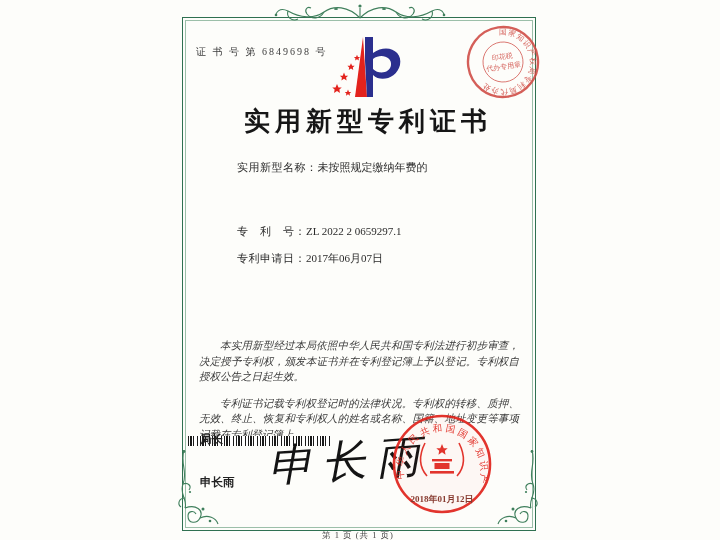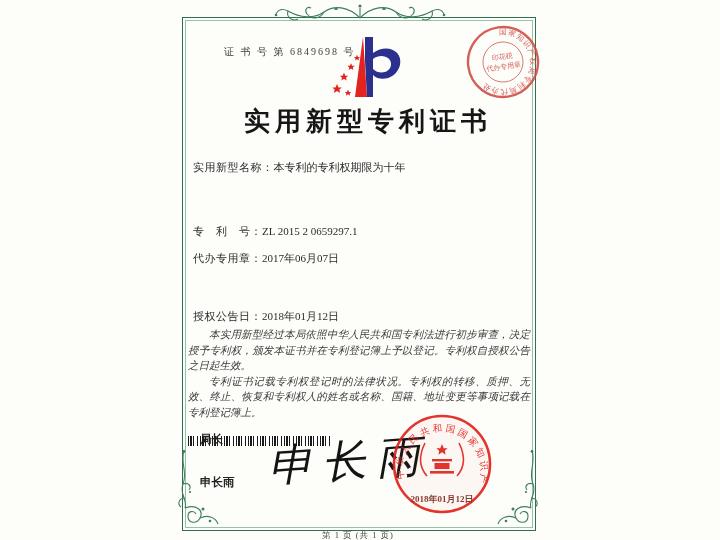--- a/index.html
+++ b/index.html
@@ -7,37 +7,37 @@
   #page{position:relative;width:720px;height:540px;background:#fdfdfa;overflow:hidden;}
 
   
   .frame{position:absolute;left:182px;top:17px;width:352px;height:512px;
          border:1.6px solid #2f7050;}
   .frame::before{content:'';position:absolute;inset:2px;border:1px solid #9cbfa9;}
 
   .ornament{position:absolute;pointer-events:none;}
 
   .cert-number{position:absolute;left:196px;top:45px;font-size:10px;color:#3c3c3c;
-               letter-spacing:2px;margin-left:28px;}
+               letter-spacing:2px;}
 
   .logo{position:absolute;left:313px;top:31px;}
 
   .stamp-top{position:absolute;left:463px;top:22px;transform:rotate(-8deg);opacity:.88;}
 
   .title{position:absolute;left:182px;top:104px;width:372px;text-align:center;
          font-size:26px;font-weight:bold;color:#161616;letter-spacing:5px;}
 
   .field{position:absolute;left:193px;width:336px;font-size:11px;color:#2b2b2b;
          white-space:nowrap;}
-  .field .lbl{letter-spacing:.5px;}
+  .field .lbl{letter-spacing:.5px;margin-left:44px;}
   .f0{top:160px}.f1{top:192px}.f2{top:224px}.f3{top:251px}.f4{top:280px}.f5{top:309px}
 
   .body-text{position:absolute;left:188px;top:327px;width:342px;font-size:10.5px;
              line-height:15.5px;color:#3a3a3a;text-align:justify;font-style:italic;}
-  .body-text p{margin:0;text-indent:2em;}
+  .body-text p{margin:11px;text-indent:2em;}
 
   .barcode{position:absolute;left:188px;top:436px;width:142px;height:10px;
            background:repeating-linear-gradient(90deg,
              #1a1a1a 0 1px,#fff 1px 2px,#1a1a1a 2px 4px,#fff 4px 5px,
              #1a1a1a 5px 6px,#fff 6px 9px,#1a1a1a 9px 10px,#fff 10px 12px);}
 
   .director-title{position:absolute;left:200px;top:432px;font-size:11.5px;font-weight:bold;color:#222;}
   .director-name{position:absolute;left:200px;top:475px;font-size:11.5px;font-weight:bold;color:#222;}
 
   .signature{position:absolute;left:268px;top:432px;font-size:44px;font-style:italic;
@@ -134,24 +134,23 @@
     </defs>
     <text font-size="7.5" fill="#cf4a43" letter-spacing="1">
       <textPath href="#stampRing" startOffset="0">国家知识产权局专利局代办处</textPath>
     </text>
     <text x="40" y="37" text-anchor="middle" font-size="7" fill="#cf4a43">印花税</text>
     <text x="40" y="47" text-anchor="middle" font-size="7" fill="#cf4a43">代办专用章</text>
   </svg>
 
   <div class="title">实用新型专利证书</div>
 
-  <div class="field f0"><span class="lbl">实用新型名称：</span><span>本专利的专利权期限为十年</span></div>
-  <div class="field f2"><span class="lbl">专　利　号：</span><span>ZL 2015 2 0659297.1</span></div>
-  <div class="field f3"><span class="lbl">代办专用章：</span><span>2017年06月07日</span></div>
-  <div class="field f5"><span class="lbl">授权公告日：</span><span>2018年01月12日</span></div>
+  <div class="field f0"><span class="lbl">实用新型名称：</span><span>未按照规定缴纳年费的</span></div>
+  <div class="field f2"><span class="lbl">专　利　号：</span><span>ZL 2022 2 0659297.1</span></div>
+  <div class="field f3"><span class="lbl">专利申请日：</span><span>2017年06月07日</span></div>
 
   <div class="body-text">
     <p>本实用新型经过本局依照中华人民共和国专利法进行初步审查，决定授予专利权，颁发本证书并在专利登记簿上予以登记。专利权自授权公告之日起生效。</p>
     <p>专利证书记载专利权登记时的法律状况。专利权的转移、质押、无效、终止、恢复和专利权人的姓名或名称、国籍、地址变更等事项记载在专利登记簿上。</p>
   </div>
 
   <div class="barcode"></div>
 
   <div class="director-title">局长</div>
   <div class="director-name">申长雨</div>

